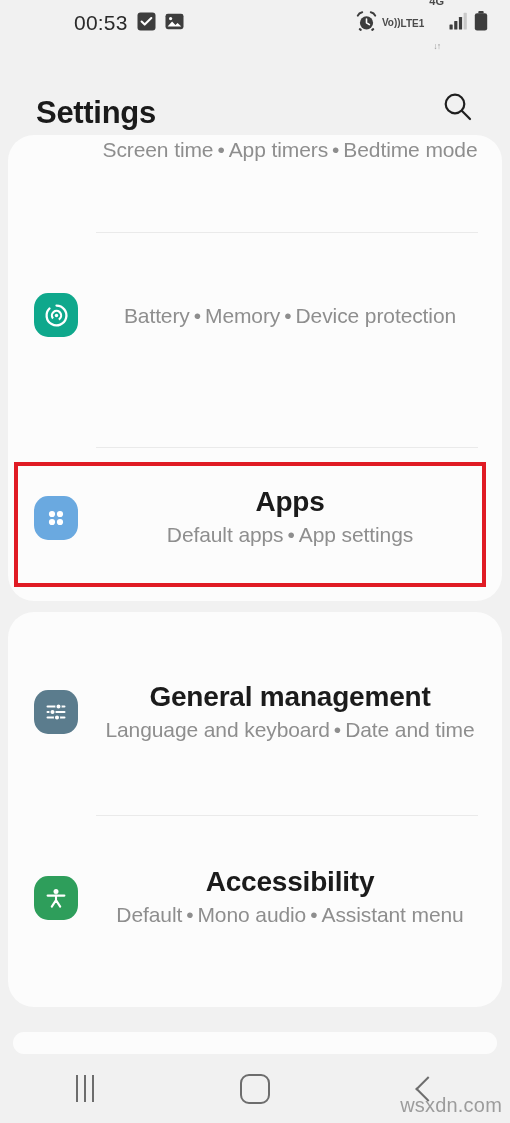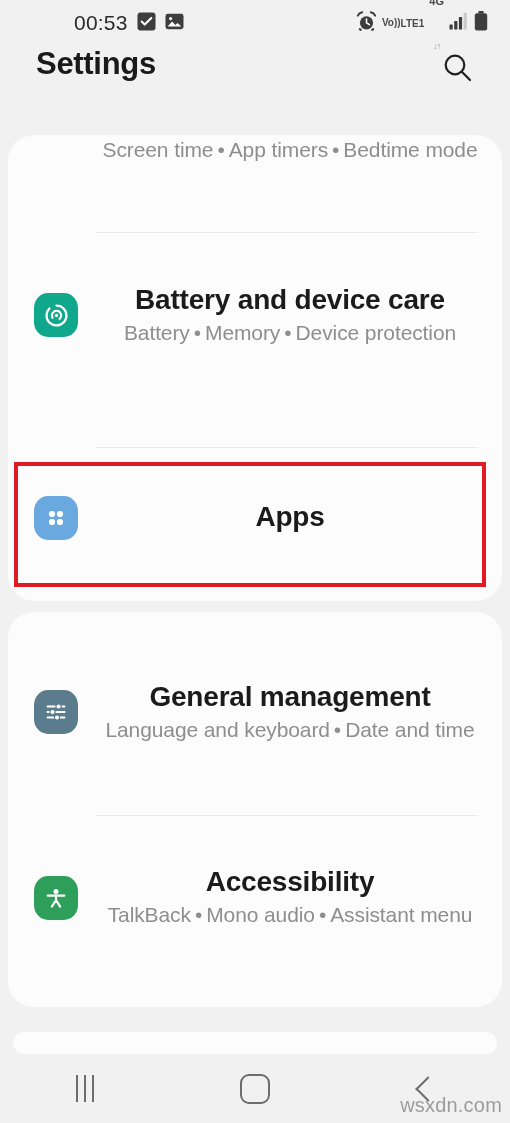--- a/index.html
+++ b/index.html
@@ -65,21 +65,21 @@
   .fourg-top { font-size: 11px; color: #4a4a4a; font-weight: 700; }
   .fourg-bot { font-size: 9px; color: #9a9a9a; font-weight: 700; margin-top: 1px; letter-spacing: -1px;}
 
   
   .header {
     position: absolute;
     top: 46px; left: 0;
     width: 510px;
     height: 85px;
     display: flex;
-    align-items: flex-start;
+    align-items: flex-end;
     box-sizing: border-box;
     padding: 0 30px 0 36px;
   }
   .header-title {
     font-size: 31px;
     font-weight: 700;
     color: #1a1a1a;
     letter-spacing: -0.3px;
   }
   .header-actions { margin-left: auto; display: flex; align-items: center; }
@@ -334,40 +334,42 @@
     <div class="row" id="row-battery">
       <div class="row-icon">
         <div class="squircle" style="background:#0fa88c;">
           <svg width="27" height="27" viewBox="0 0 27 27">
             <path d="M13.5 3.6 a9.9 9.9 0 1 1 -7 2.9" stroke="#ffffff" stroke-width="2.3" fill="none" stroke-linecap="round"></path>
             <circle cx="13.5" cy="13.5" r="4.6" stroke="#ffffff" stroke-width="2.2" fill="none" stroke-dasharray="22 10" transform="rotate(140 13.5 13.5)"></circle>
             <circle cx="13.5" cy="13.5" r="1.7" fill="#ffffff"></circle>
           </svg>
         </div>
       </div>
-      <div class="row-title">Battery and device care</div>
       <div class="row-sub">
         <span>Battery</span><span class="dot">•</span><span>Memory</span><span class="dot">•</span><span>Device protection</span>
       </div>
     </div>
 
     <div class="divider" id="div-2"></div>
 
     <div class="row" id="row-apps">
       <div class="row-icon">
         <div class="squircle" style="background:#6aa9e0;">
           <svg width="26" height="26" viewBox="0 0 26 26">
             <circle cx="9" cy="9" r="3.1" fill="#ffffff"></circle>
             <circle cx="17" cy="9" r="3.1" fill="#ffffff"></circle>
             <circle cx="9" cy="17" r="3.1" fill="#ffffff"></circle>
             <circle cx="17" cy="17" r="3.1" fill="#ffffff"></circle>
           </svg>
         </div>
       </div>
       <div class="row-title">Apps</div>
+      <div class="row-sub">
+        <span>Default apps</span><span class="dot">•</span><span>App settings</span>
+      </div>
     </div>
   </div>
 
   <div class="card" id="card-two">
 
     <div class="row" id="row-general">
       <div class="row-icon">
         <div class="squircle" style="background:#5b7c8d;">
           <svg width="26" height="26" viewBox="0 0 26 26">
             <line x1="4.5" y1="7.5" x2="21.5" y2="7.5" stroke="#ffffff" stroke-width="2" stroke-linecap="round"></line>
@@ -392,21 +394,21 @@
         <div class="squircle" style="background:#2e9e5b;">
           <svg width="26" height="26" viewBox="0 0 26 26">
             <circle cx="13" cy="6.4" r="2.5" fill="#ffffff"></circle>
             <path d="M4.6 10.6 L21.4 10.6" stroke="#ffffff" stroke-width="2.1" stroke-linecap="round"></path>
             <path d="M13 10.6 L13 15.2 M13 15.2 L8.8 21.6 M13 15.2 L17.2 21.6" stroke="#ffffff" stroke-width="2.1" fill="none" stroke-linecap="round" stroke-linejoin="round"></path>
           </svg>
         </div>
       </div>
       <div class="row-title">Accessibility</div>
       <div class="row-sub">
-        <span>TalkBack</span><span class="dot">•</span><span>Mono audio</span><span class="dot">•</span><span>Assistant menu</span>
+        <span>Default</span><span class="dot">•</span><span>Mono audio</span><span class="dot">•</span><span>Assistant menu</span>
       </div>
     </div>
   </div>
 </div>
 
 <div class="highlight-box"></div>
 
 <div class="pill-bar"></div>
 
 <div class="nav-bar">

